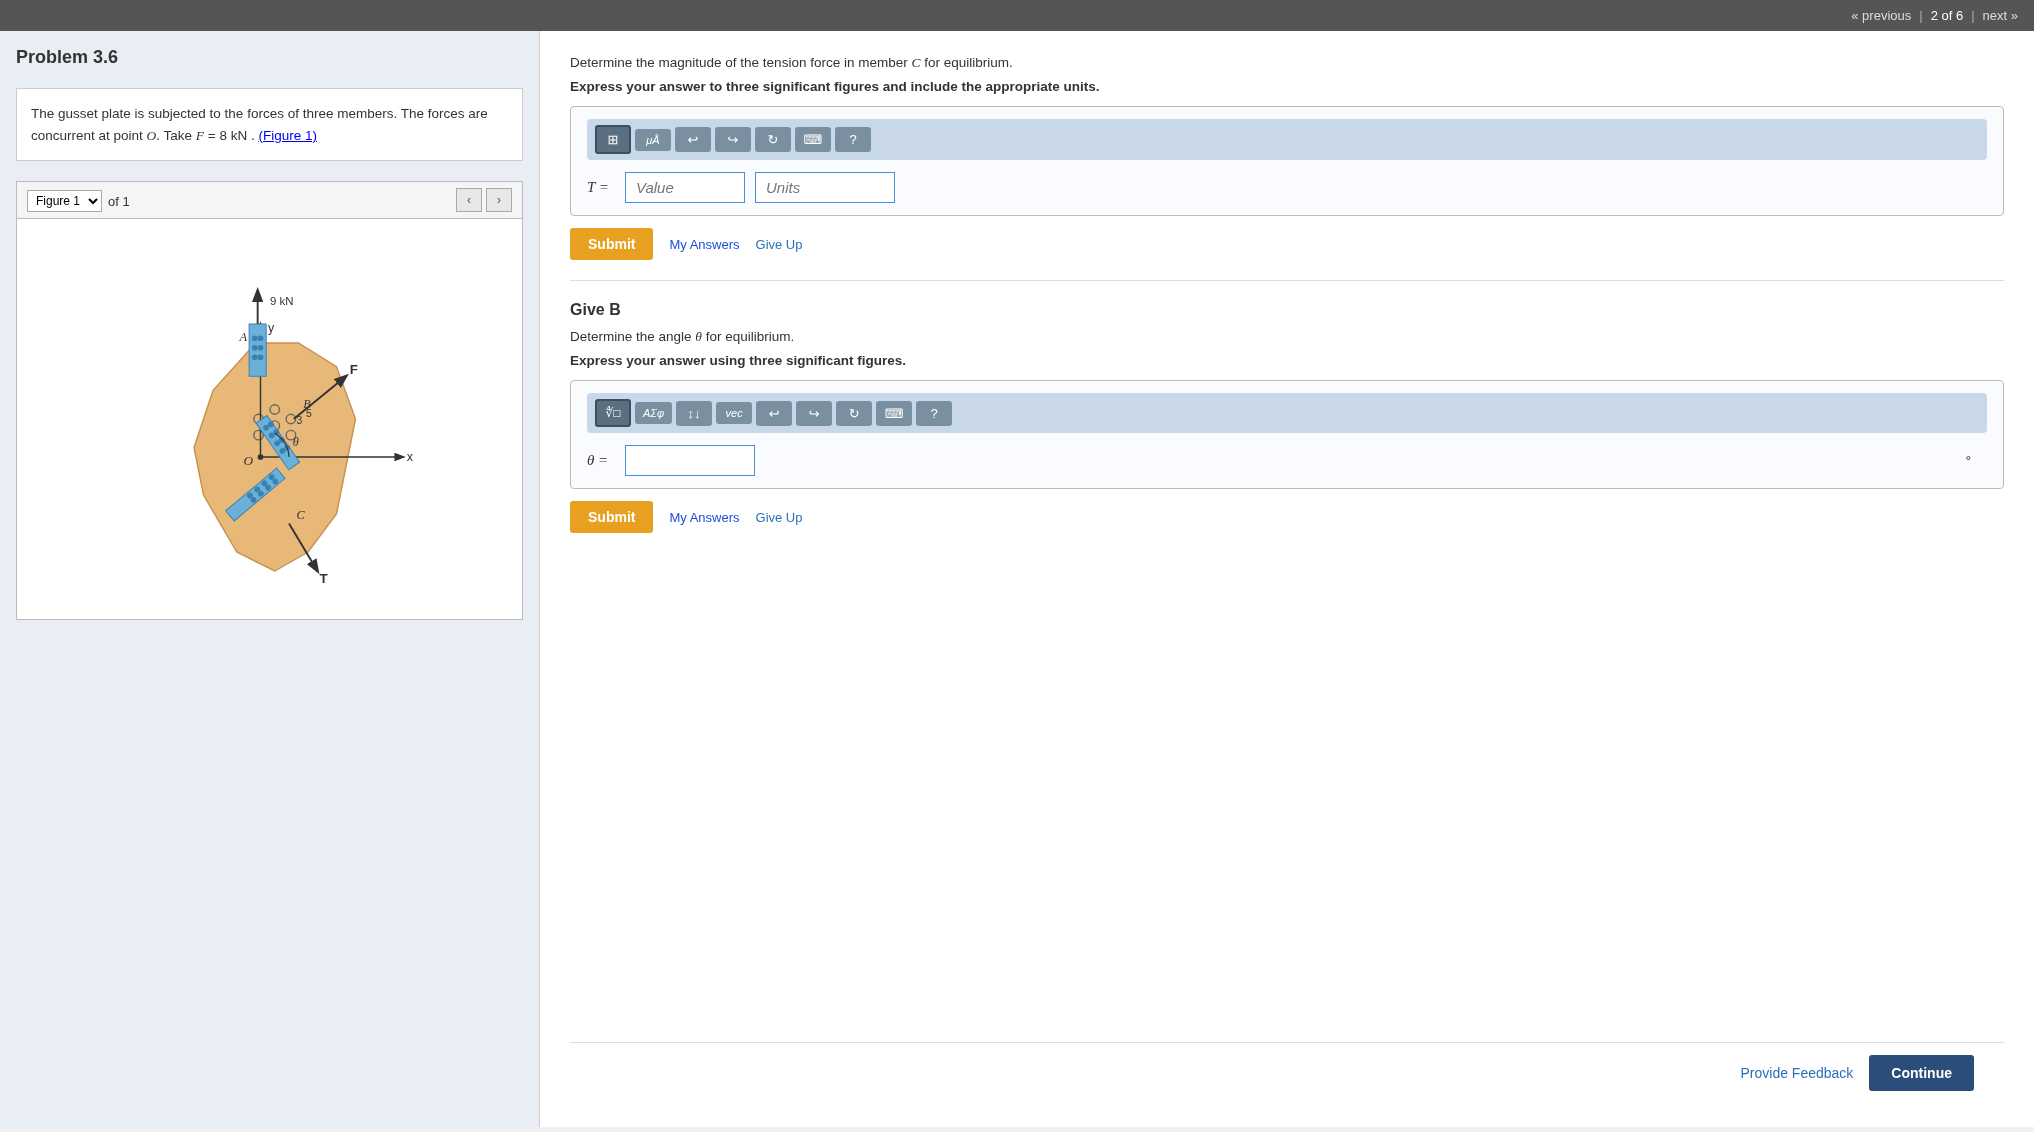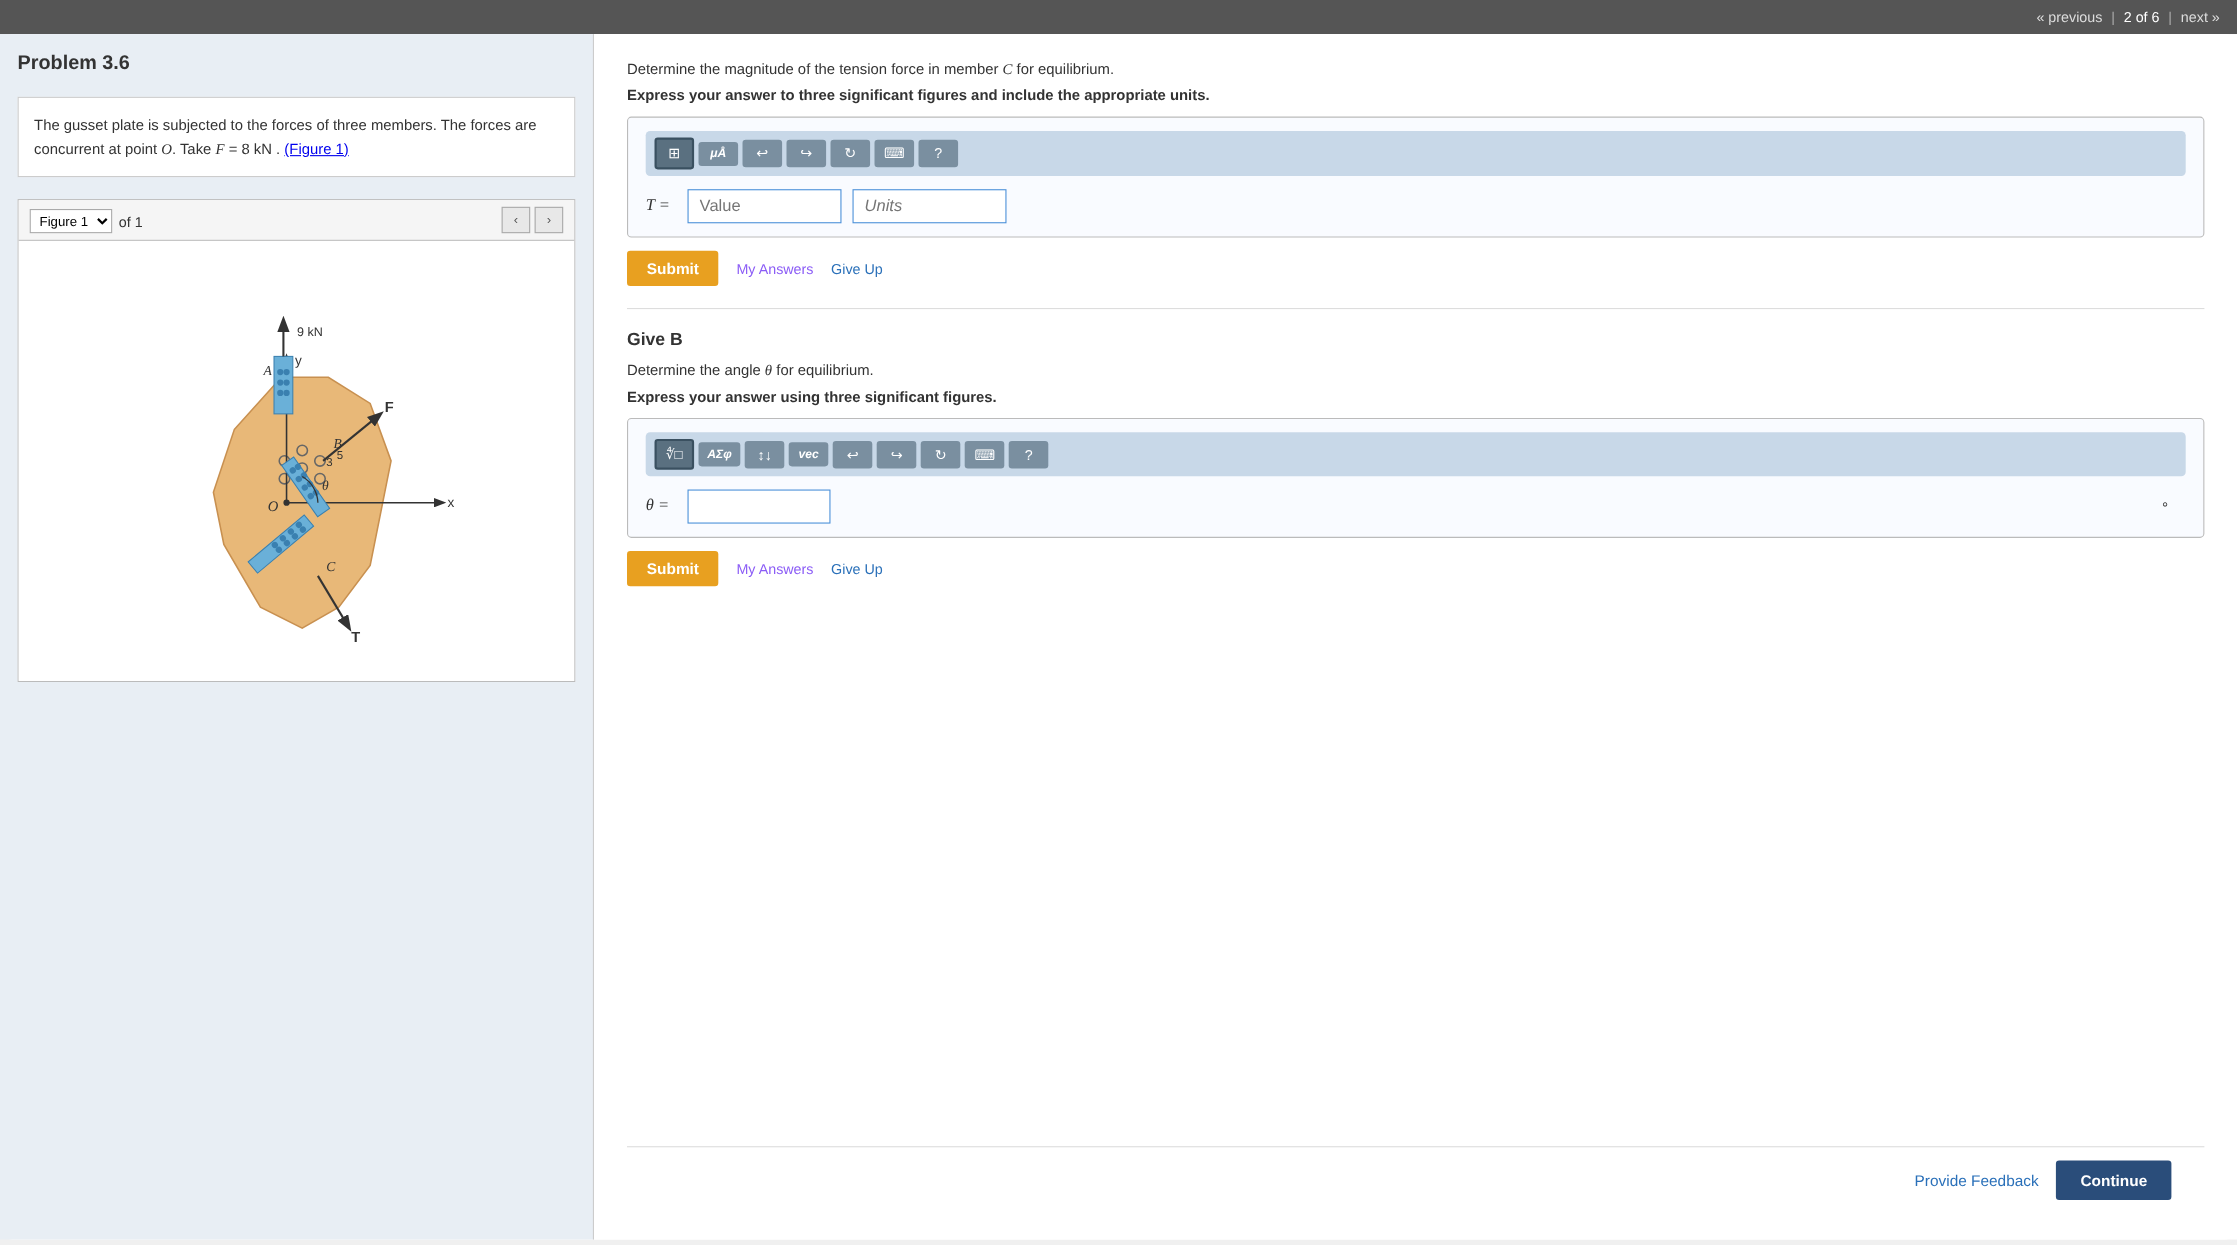--- a/index.html
+++ b/index.html
@@ -171,41 +171,42 @@
     }
 
     .toolbar-btn.active {
       background: #5a7080;
       border: 2px solid #3a5060;
     }
 
     .toolbar-icon-text {
       font-size: 11px;
       font-style: italic;
-      font-weight: bold;
+      font-weight: normal;
     }
 
     .input-row {
       display: flex;
       align-items: center;
       gap: 10px;
     }
 
     .input-label {
       font-style: italic;
       font-size: 15px;
       min-width: 28px;
     }
 
     .value-input {
       border: 1px solid #4a90d9;
       padding: 6px 10px;
       font-size: 15px;
+      font-style: italic;
       color: #bbb;
-      width: 140px;
+      width: 120px;
       outline: none;
     }
 
     .units-input {
       border: 1px solid #4a90d9;
       padding: 6px 10px;
       font-size: 15px;
       font-style: italic;
       color: #bbb;
       width: 140px;
@@ -237,21 +238,21 @@
       color: #fff;
       border: none;
       padding: 8px 18px;
       font-size: 14px;
       font-weight: bold;
       border-radius: 3px;
       cursor: pointer;
     }
 
     .my-answers-link {
-      color: #8b5cf6;
+      color: #1d4ed8;
       font-size: 13px;
       text-decoration: none;
       cursor: pointer;
     }
 
     .give-up-link {
       color: #2a70b9;
       font-size: 13px;
       text-decoration: none;
       cursor: pointer;

